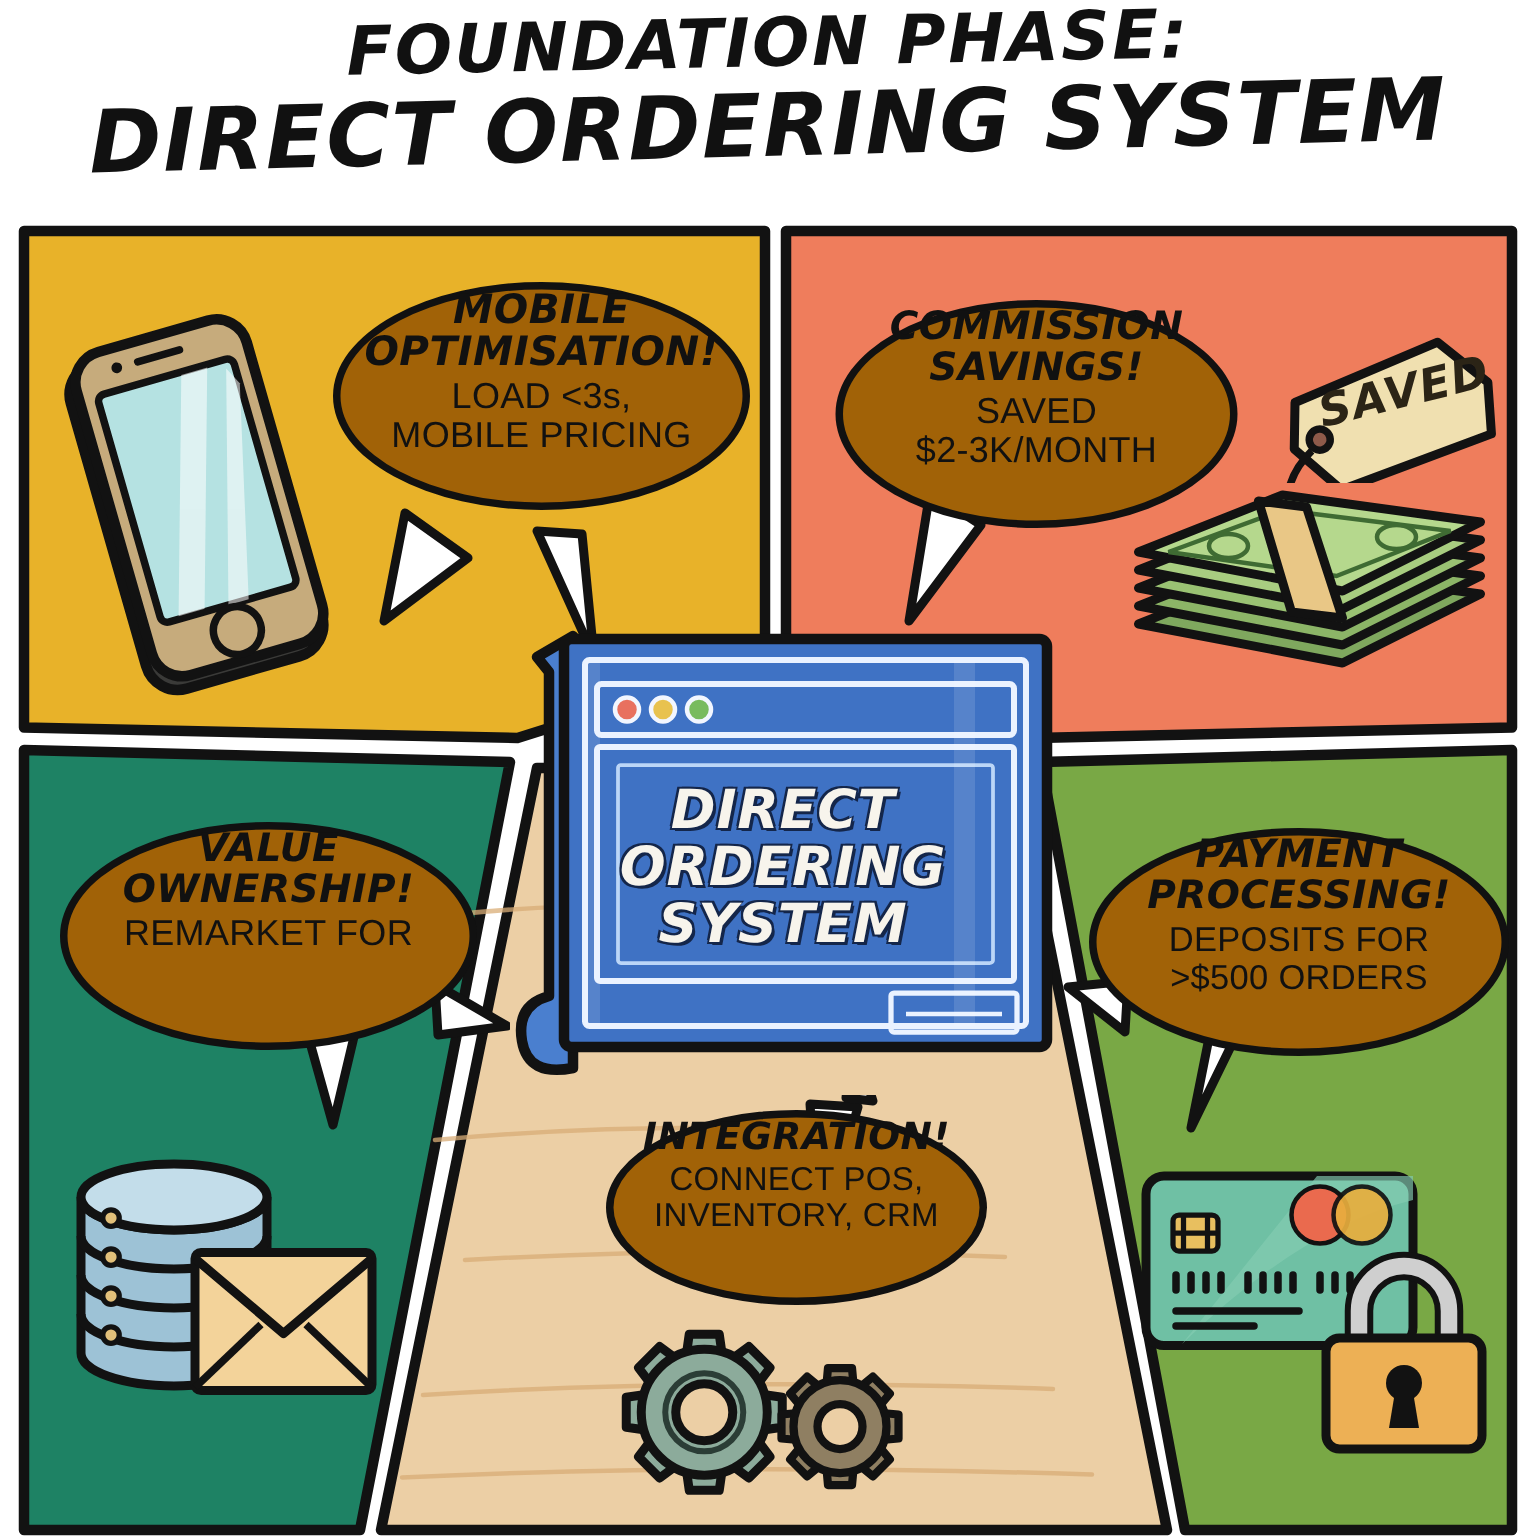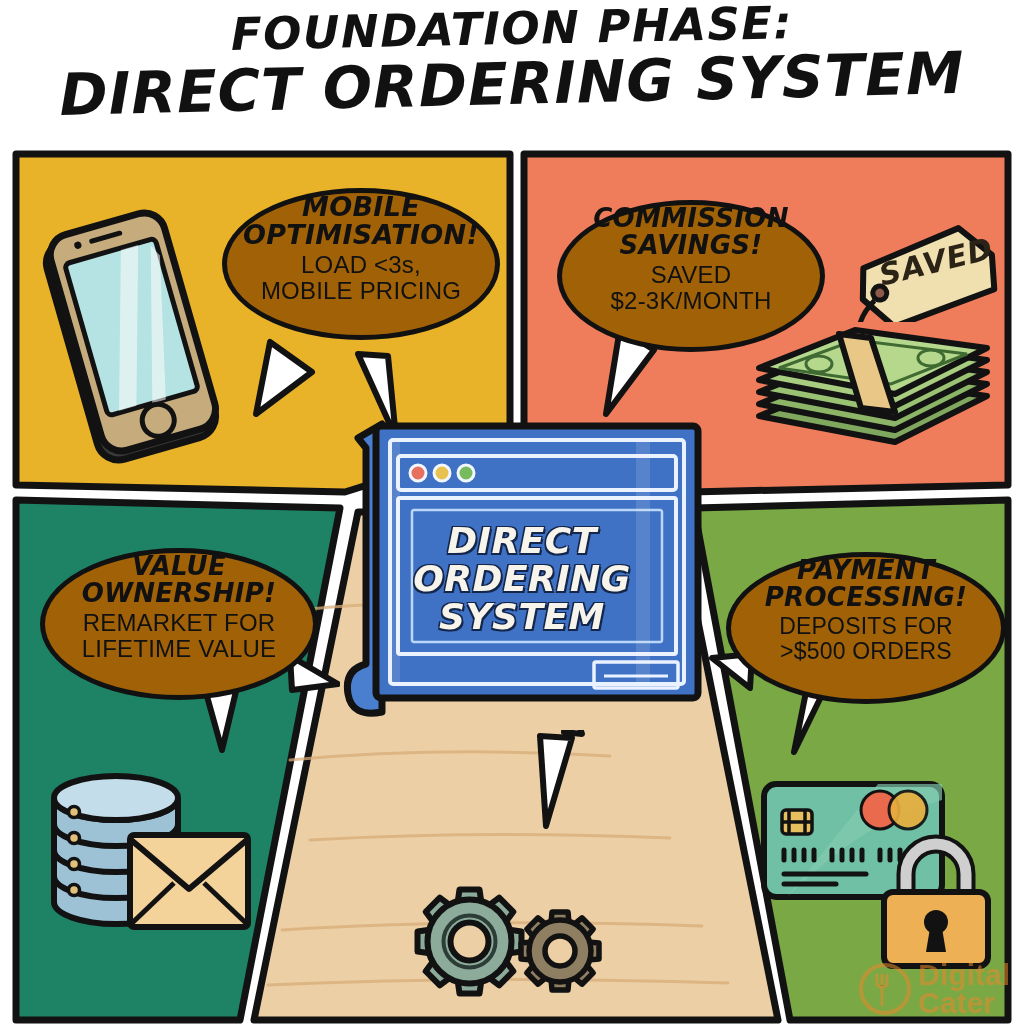--- a/index.html
+++ b/index.html
@@ -360,41 +360,29 @@
     <div class="bub-head" style="font-size:26px;">COMMISSION</div>
     <div class="bub-head" style="font-size:26px;">SAVINGS!</div>
     <div class="bub-body" style="font-size:24px;">SAVED</div>
     <div class="bub-body" style="font-size:24px;margin-top:0;">$2-3K/MONTH</div>
   </div>
 
   <div class="bubble" style="left:40px;top:548px;width:278px;height:152px;">
     <div class="bub-head" style="font-size:26px;">VALUE</div>
     <div class="bub-head" style="font-size:26px;">OWNERSHIP!</div>
     <div class="bub-body" style="font-size:24px;">REMARKET FOR</div>
-    <div class="bub-body" style="font-size:24px;margin-top:0;">LIFETIME VALUE</div>
   </div>
 
   <div class="bubble" style="left:726px;top:552px;width:280px;height:152px;">
     <div class="bub-head" style="font-size:26px;">PAYMENT</div>
     <div class="bub-head" style="font-size:26px;">PROCESSING!</div>
     <div class="bub-body" style="font-size:23px;">DEPOSITS FOR</div>
     <div class="bub-body" style="font-size:23px;margin-top:0;">&gt;$500 ORDERS</div>
   </div>
 
-
-  <div id="watermark">
-    <svg width="58" height="58" viewBox="0 0 58 58">
-      <circle cx="29" cy="29" r="24" fill="none" stroke="#e8892b" stroke-width="4"></circle>
-      <g stroke="#e8892b" stroke-width="3" stroke-linecap="round">
-        <line x1="21" y1="15" x2="21" y2="25"></line>
-        <line x1="26" y1="15" x2="26" y2="25"></line>
-        <line x1="31" y1="15" x2="31" y2="25"></line>
-        <path d="M21,25 q5,4 10,0"></path>
-        <line x1="26" y1="27" x2="26" y2="45"></line>
-      </g>
-    </svg>
-    <div>
-      <div class="wm-text">Digital</div>
-      <div class="wm-text">Cater</div>
-    </div>
-  </div>
+  <div class="bubble" style="left:404px;top:740px;width:254px;height:130px;">
+    <div class="bub-head" style="font-size:25px;">INTEGRATION!</div>
+    <div class="bub-body" style="font-size:22px;">CONNECT POS,</div>
+    <div class="bub-body" style="font-size:22px;margin-top:0;">INVENTORY, CRM</div>
+  </div>
+
 
 </div>
 
 </body></html>

